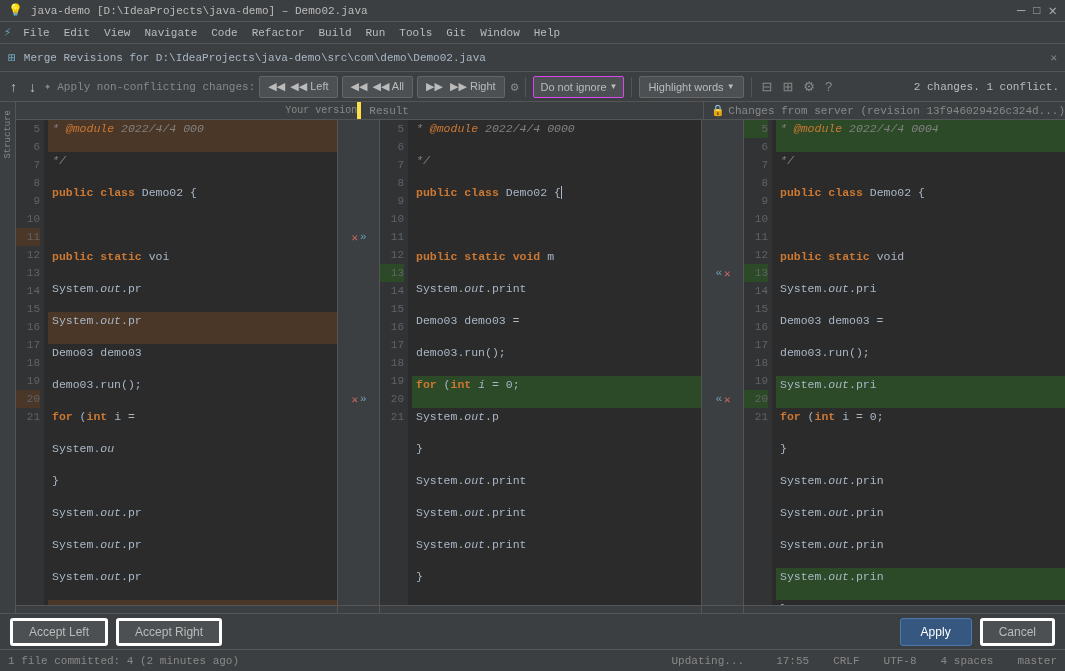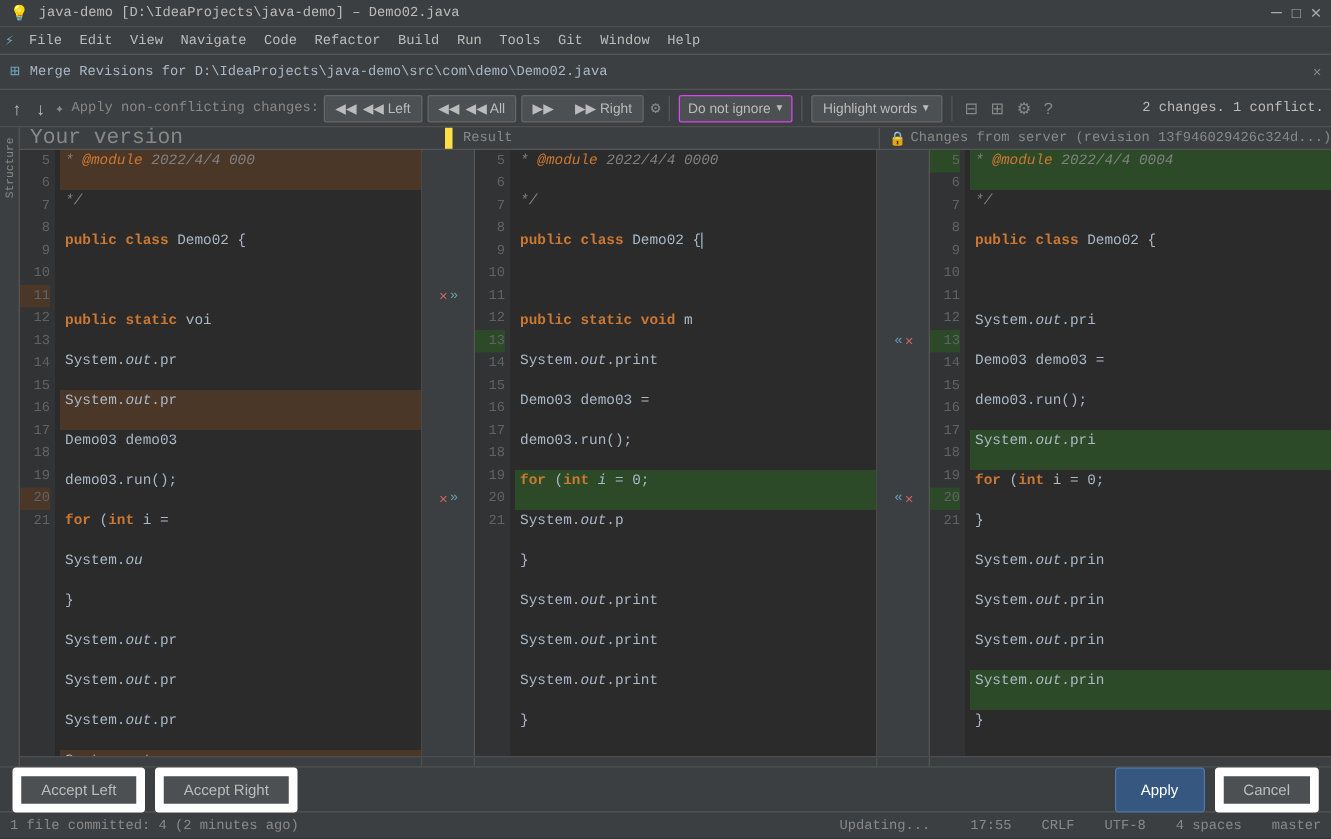--- a/index.html
+++ b/index.html
@@ -110,21 +110,21 @@
       height: 36px;
       background: #3c3f41;
       border-top: 1px solid #555;
       display: flex;
       align-items: center;
       justify-content: space-between;
       padding: 0 10px;
     }
     .bottom-btn {
       background: #4c5052;
-      border: 7px solid #ffffff;
+      border: 3px solid #ffffff;
       color: #bbbbbb;
       padding: 4px 16px;
       font-size: 12px;
       cursor: pointer;
       border-radius: 3px;
     }
     .bottom-btn-primary {
       background: #365880;
       border: 1px solid #4a78aa;
       color: #ffffff;
@@ -238,21 +238,21 @@
   <button class="toolbar-btn">
     <span>◀◀</span>
     <span style="margin-left:2px;">◀◀ Left</span>
   </button>
   <button class="toolbar-btn">
     <span>◀◀</span>
     <span style="margin-left:2px;">◀◀ All</span>
   </button>
   <button class="toolbar-btn">
     <span>▶▶</span>
-    <span style="margin-left:14px;">▶▶ Right</span>
+    <span style="margin-left:4px;">▶▶ Right</span>
   </button>
   <span style="cursor:pointer; color:#888; font-size:13px; margin-left:2px;">⚙</span>
   <div class="toolbar-sep"></div>
   <button class="dropdown-btn">
     <span>Do not ignore</span>
     <span style="font-size:8px;">▼</span>
   </button>
   <div class="toolbar-sep"></div>
   <button class="highlight-words-btn">
     <span>Highlight words</span>
@@ -268,21 +268,21 @@
 
 <div class="main-layout" style="display:flex; height:calc(671px - 22px - 22px - 28px - 30px - 36px - 22px);">
 
   <div id="side-bar-left" style="width:16px; background:#3c3f41; border-right:1px solid #555; display:flex; flex-direction:column; align-items:center; overflow:hidden;">
     <div style="writing-mode:vertical-rl; transform:rotate(180deg); color:#888; font-size:9px; margin-top:8px; white-space:nowrap;">Structure</div>
   </div>
 
   <div style="flex:1; display:flex; flex-direction:column; overflow:hidden;">
 
     <div style="display:flex; height:18px; background:#3c3f41; border-bottom:1px solid #555;">
-      <div style="flex:1; display:flex; align-items:center; padding-left:8px; border-right:6px solid #fde047; font-size:17px; color:#888;">
+      <div style="flex:1; display:flex; align-items:center; padding-left:8px; border-right:4px solid #fde047; font-size:10px; color:#888;justify-content:flex-end;">
         <span>Your version</span>
       </div>
       <div style="flex:1; display:flex; align-items:center; padding-left:8px; border-right:1px solid #555; font-size:11px; color:#888;">
         <span>Result</span>
       </div>
       <div style="flex:1; display:flex; align-items:center; padding-left:8px; font-size:11px; color:#888;">
         <span style="margin-right:3px;">🔒</span>
         <span style="overflow:hidden; white-space:nowrap; text-overflow:ellipsis;">Changes from server (revision 13f946029426c324d...)</span>
       </div>
     </div>
@@ -418,20 +418,21 @@
           <div style="height:18px; line-height:18px;">19</div>
           <div style="height:18px; line-height:18px; background:#2d4a28;">20</div>
           <div style="height:18px; line-height:18px;">21</div>
         </div>
 
         <div style="flex:1; overflow:hidden; padding-left:4px;">
           <div class="code-line comment conflict-theirs">* <span class="orange">@module</span> 2022/4/4 0004</div>
           <div class="code-line comment">*/</div>
           <div class="code-line"><span class="kw">public</span> <span class="kw">class</span> <span class="cls">Demo02</span> {</div>
           <div class="code-line"></div>
+          <div class="code-line">    <span class="kw">public</span> <span class="kw">static</span> void</div>
           <div class="code-line">        System.<span class="italic">out</span>.pri</div>
           <div class="code-line">        Demo03 demo03 =</div>
           <div class="code-line">        demo03.run();</div>
           <div class="code-line conflict-theirs">        System.<span class="italic">out</span>.pri</div>
           <div class="code-line">        <span class="kw">for</span> (<span class="kw">int</span> i = 0;</div>
           <div class="code-line">    }</div>
           <div class="code-line">    System.<span class="italic">out</span>.prin</div>
           <div class="code-line">    System.<span class="italic">out</span>.prin</div>
           <div class="code-line">    System.<span class="italic">out</span>.prin</div>
           <div class="code-line conflict-theirs">    System.<span class="italic">out</span>.prin</div>

